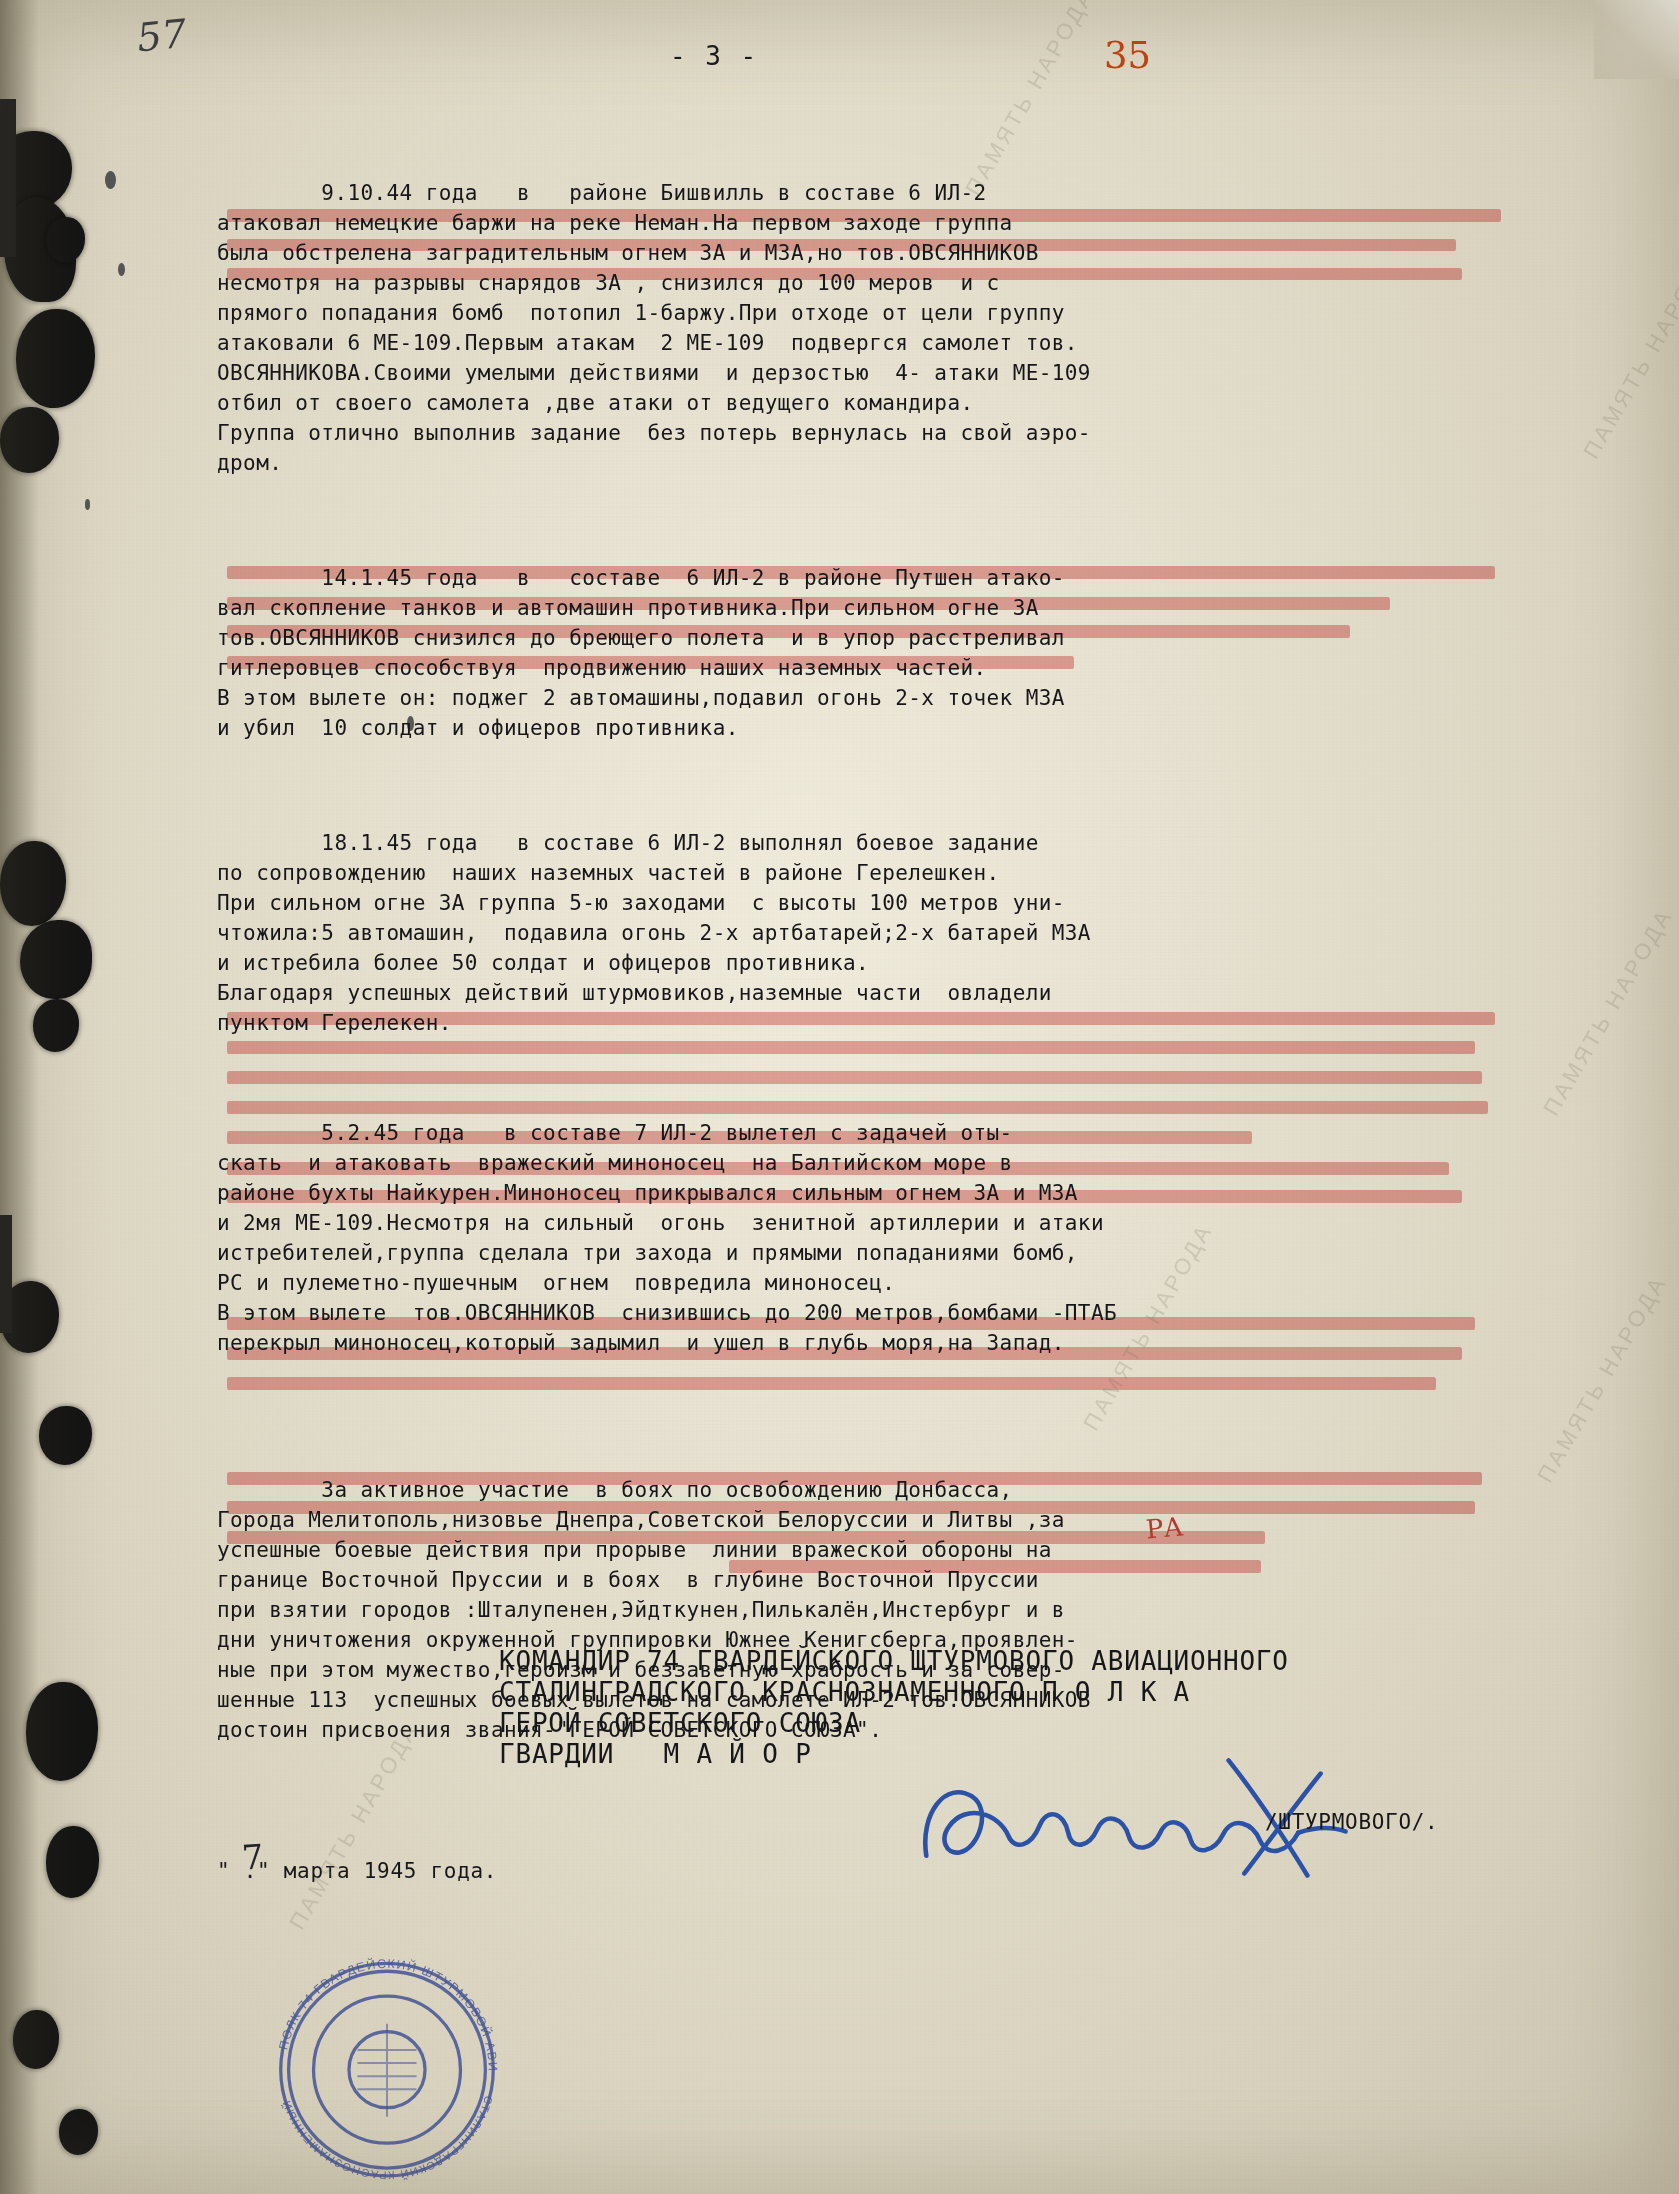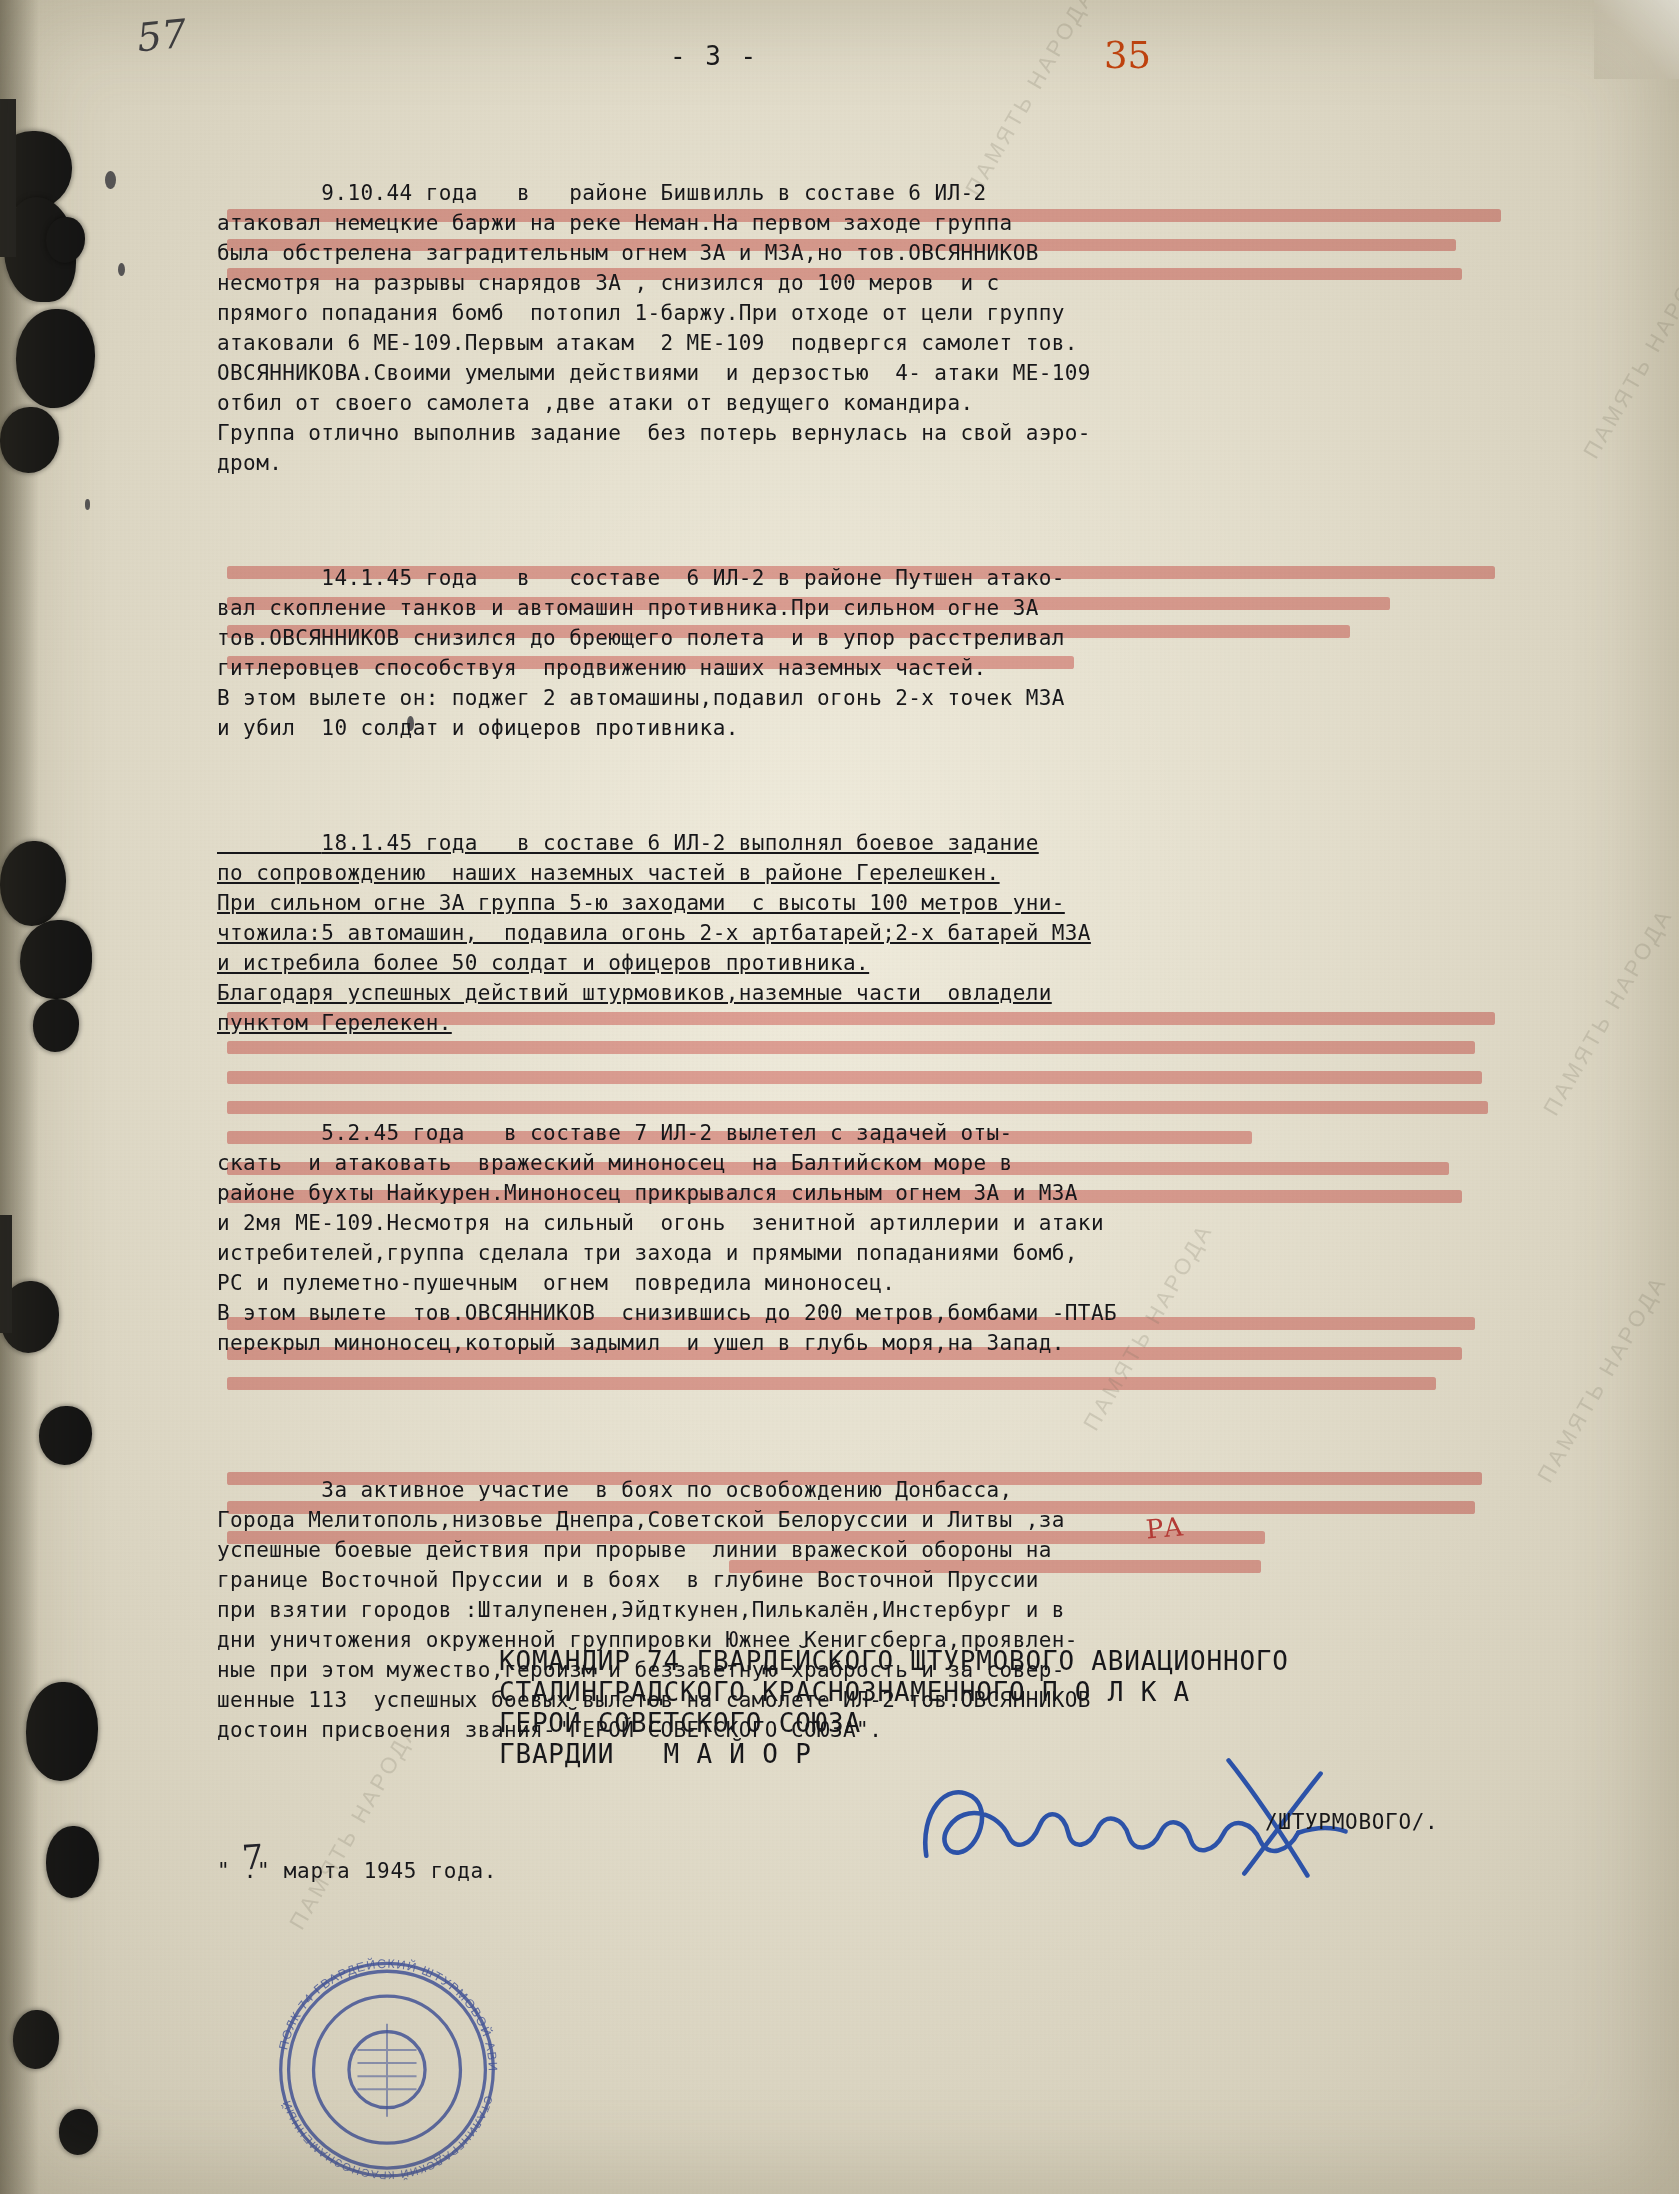--- a/index.html
+++ b/index.html
@@ -72,21 +72,21 @@
     left: 217px;
     top: 118px;
     width: 1307px;
     font-size: 21px;
     line-height: 30px;
     letter-spacing: 0.4px;
     white-space: pre-wrap;
     font-family: "DejaVu Sans Mono", monospace;
   }
   .para { margin: 0 0 25px 0; }
-  .para.tight { margin-bottom: 20px; text-decoration: underline; }
+  .para.tight { margin-bottom: 20px; }
 
   
   .sig-block {
     position: absolute;
     left: 499px;
     top: 1646px;
     font-size: 26px;
     line-height: 31px;
     letter-spacing: 0.8px;
     white-space: pre-wrap;

